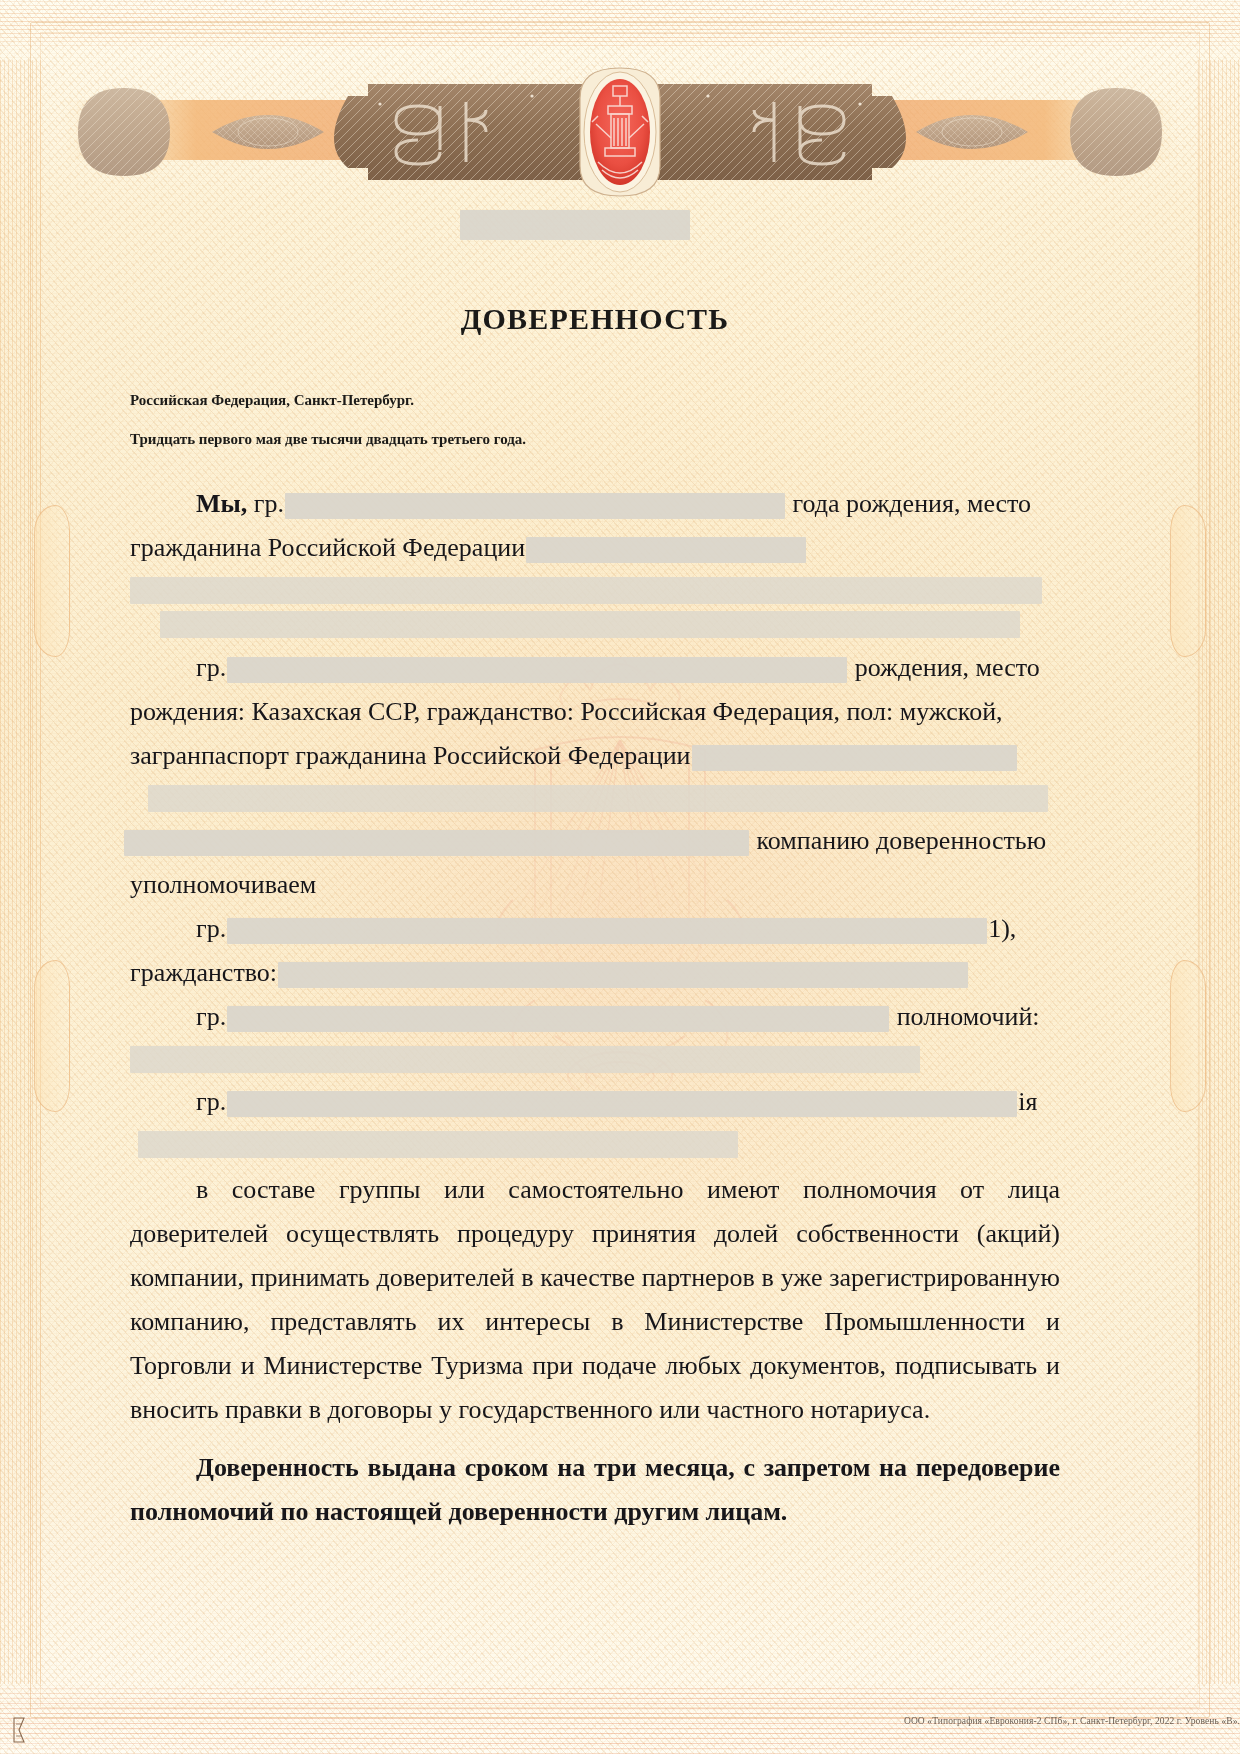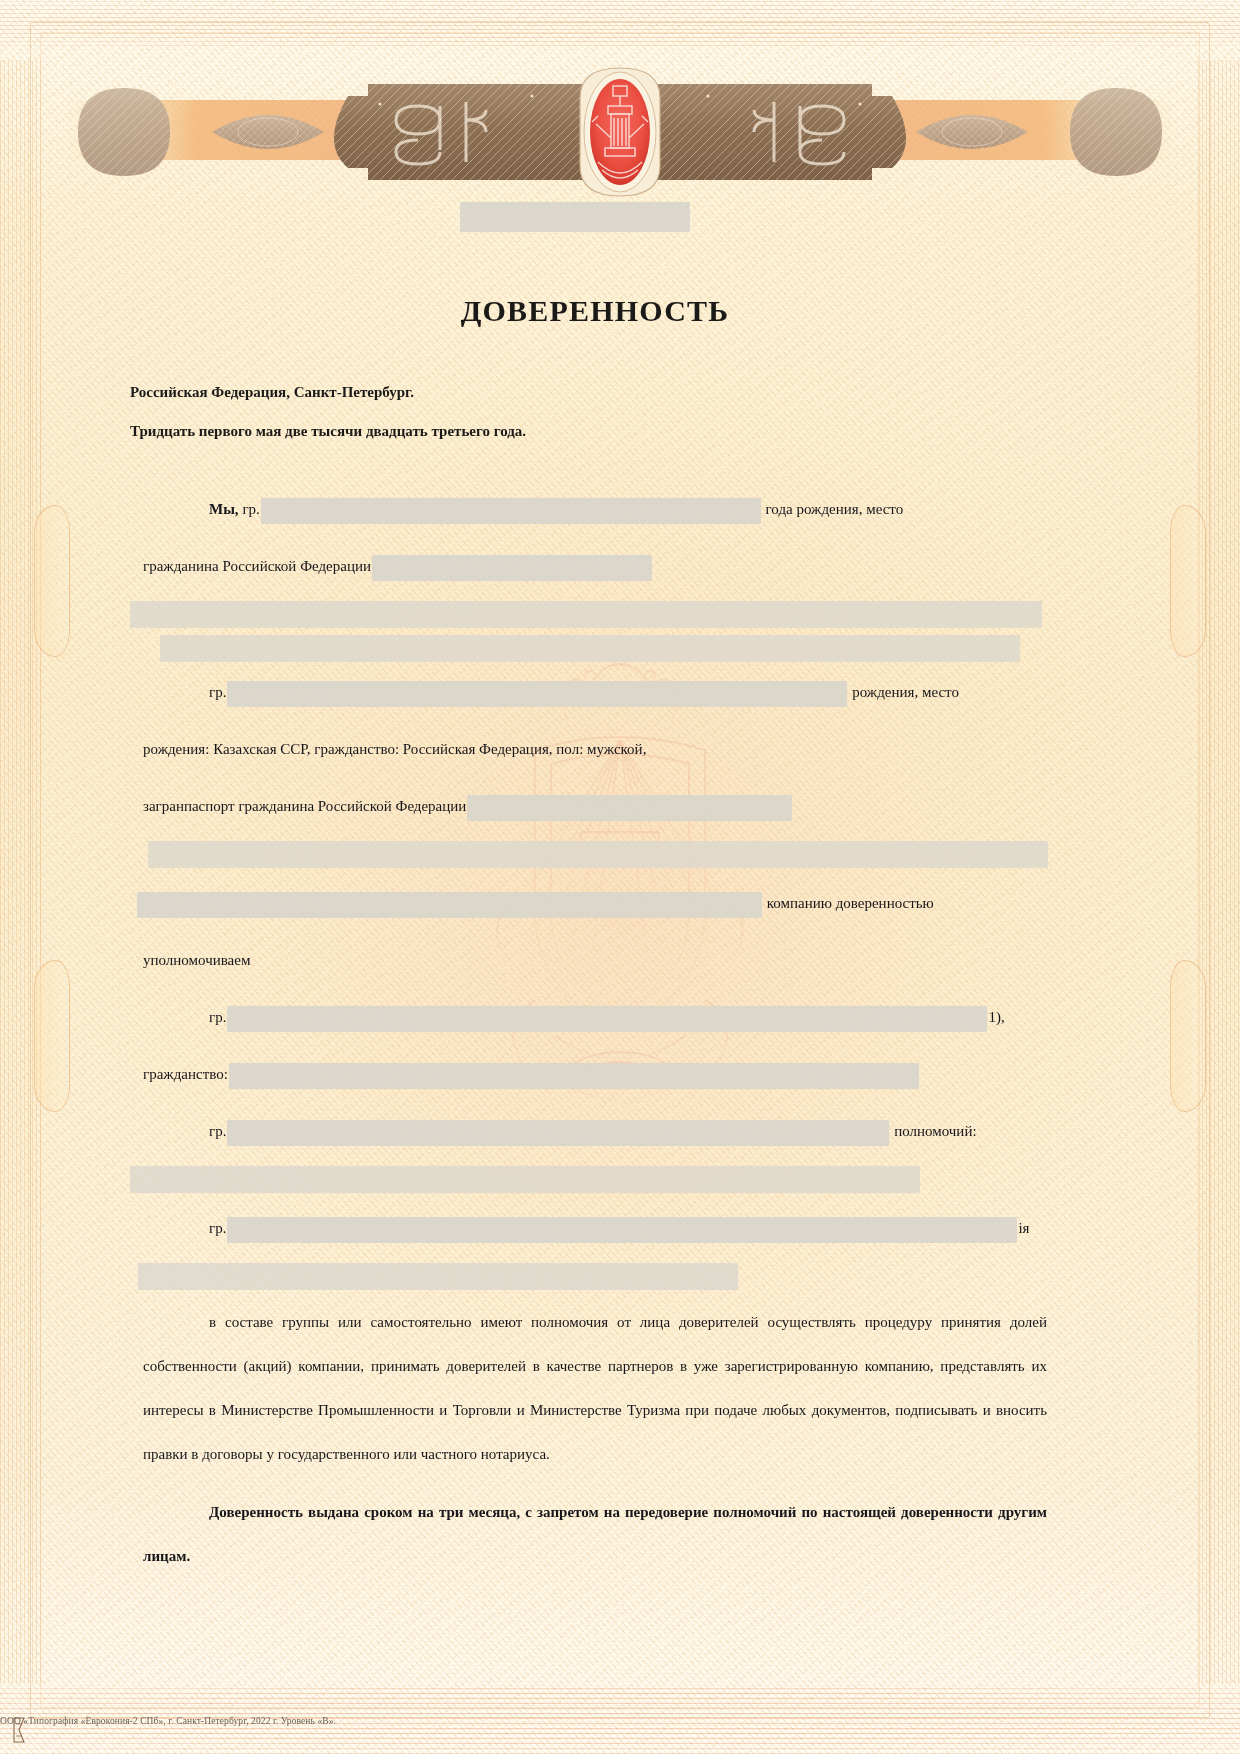--- a/index.html
+++ b/index.html
@@ -111,21 +111,21 @@
     position: absolute;
     left: 62px; top: 66px;
     width: 1116px; height: 132px;
     pointer-events: none;
   }
 
   
   .content {
     position: absolute;
     left: 130px;
-    top: 202px;
+    top: 210px;
     width: 930px;
   }
   .doc-title {
     text-align: center;
     font-size: 30px;
     font-weight: bold;
     letter-spacing: 1.2px;
     color: #1b1a18;
     margin: 62px 0 0 0;
     font-family: "Liberation Serif", "DejaVu Serif", serif;
@@ -133,24 +133,24 @@
   .place-line, .date-line {
     font-size: 15px;
     font-weight: bold;
     color: #1b1a18;
     margin-top: 0;
   }
   .place-line { margin-top: 56px; }
   .date-line  { margin-top: 22px; }
 
   p.body {
-    font-size: 15px;
+    font-size: 26px;
     line-height: 44px;
     color: #17161a;
-    margin: 13px;
+    margin: 0;
     text-align: justify;
     text-justify: inter-word;
   }
   p.body.indent { text-indent: 66px; }
   p.body.bold { font-weight: bold; }
   .para-gap { height: 18px; }
 
   
   .redact {
     display: inline-block;
@@ -166,21 +166,21 @@
     height: 27px;
     margin: 7px 0;
   }
   .redact.soft { background: #ddd8cc; opacity: 0.85; }
 
   
   .footer-imprint {
     position: absolute;
     left: 0; right: 0;
     bottom: 28px;
-    text-align: left;
+    text-align: right;
     font-size: 9.5px;
     color: #6a5f55;
     letter-spacing: 0.1px;
     font-family: "Liberation Serif", "DejaVu Serif", serif;
   }
   .corner-mark {
     position: absolute;
     left: 12px; bottom: 10px;
     width: 14px; height: 28px;
     pointer-events: none;

